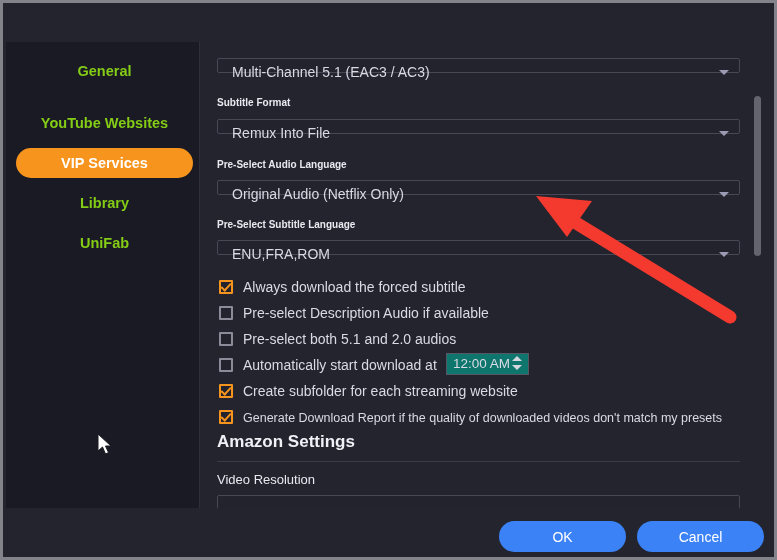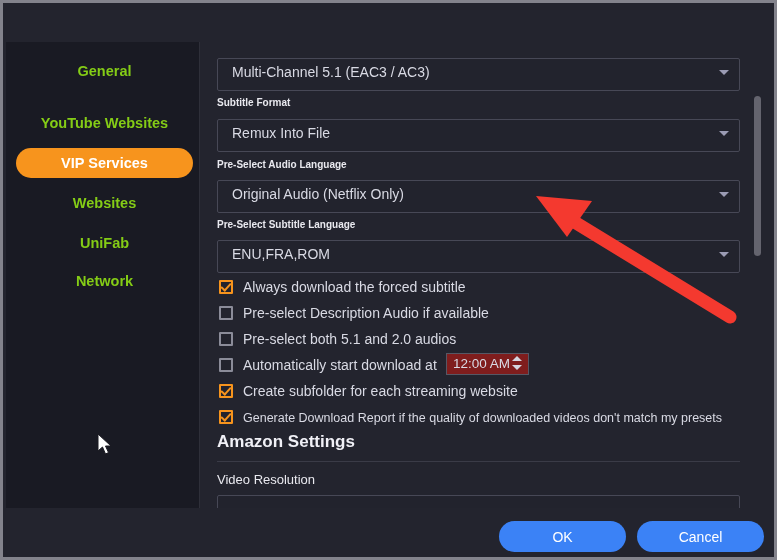--- a/index.html
+++ b/index.html
@@ -103,21 +103,21 @@
     color: #e9e9ef;
     font-size: 10px;
     font-weight: bold;
     white-space: nowrap;
   }
 
   .combo {
     position: absolute;
     left: 16px;
     width: 523px;
-    height: 33px;
+    height: 15px;
     background: #22232d;
     border: 1px solid #474856;
     border-radius: 2px;
     box-sizing: border-box;
     cursor: pointer;
   }
   .combo .combo-value {
     position: absolute;
     left: 14px; top: 0;
     line-height: 27px;
@@ -176,21 +176,21 @@
   .cblabel.small {
     font-size: 12.5px;
     line-height: 22px;
   }
 
   
   .spinner {
     position: absolute;
     width: 83px;
     height: 22px;
-    background: #7f1d1d;
+    background: #0f766e;
     border: 1px solid #565764;
     box-sizing: border-box;
     cursor: pointer;
   }
   .spinner .sp-val {
     position: absolute;
     left: 6px; top: 0;
     line-height: 20px;
     color: #d9dae4;
     font-size: 13.5px;
@@ -294,23 +294,22 @@
 </head>
 <body>
 
 <div class="window">
 
 
   <div class="sidebar">
     <div class="nav-item" style="top:14px;">General</div>
     <div class="nav-item" style="top:66px;">YouTube Websites</div>
     <div class="nav-item active" style="top:106px;">VIP Services</div>
-    <div class="nav-item" style="top:146px;">Websites</div>
+    <div class="nav-item" style="top:146px;">Library</div>
     <div class="nav-item" style="top:186px;">UniFab</div>
-    <div class="nav-item" style="top:224px;">Network</div>
   </div>
 
   <div class="content">
 
     <div class="combo" style="top:16px;">
       <span class="combo-value">Multi-Channel 5.1 (EAC3 / AC3)</span>
       <span class="caret"></span>
     </div>
 
     <div class="field-label" style="left:16px; top:55px;">Subtitle Format</div>

